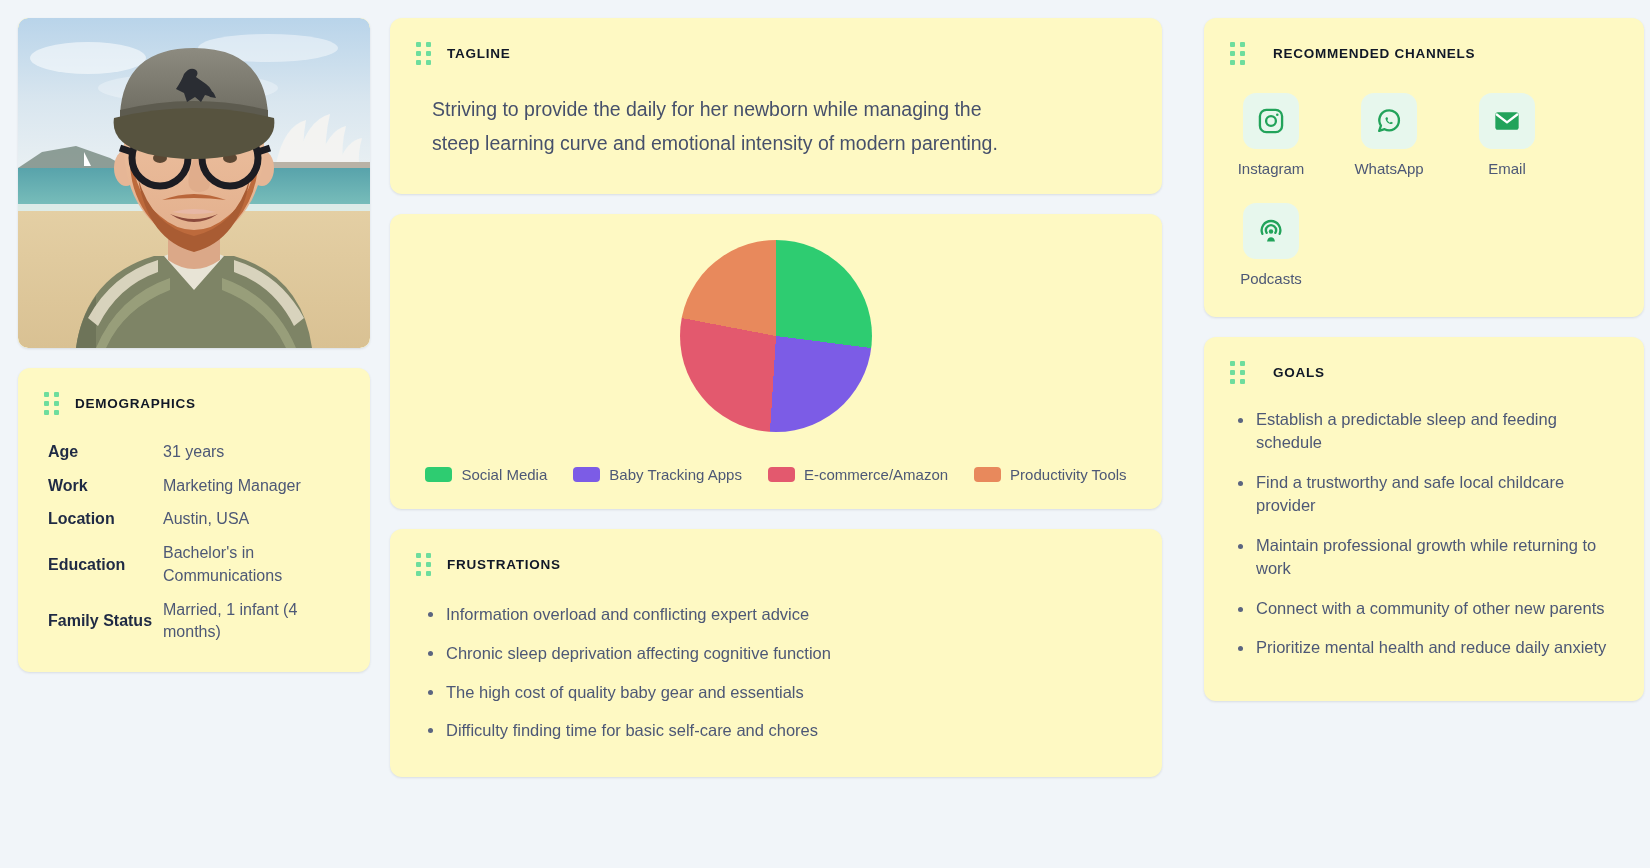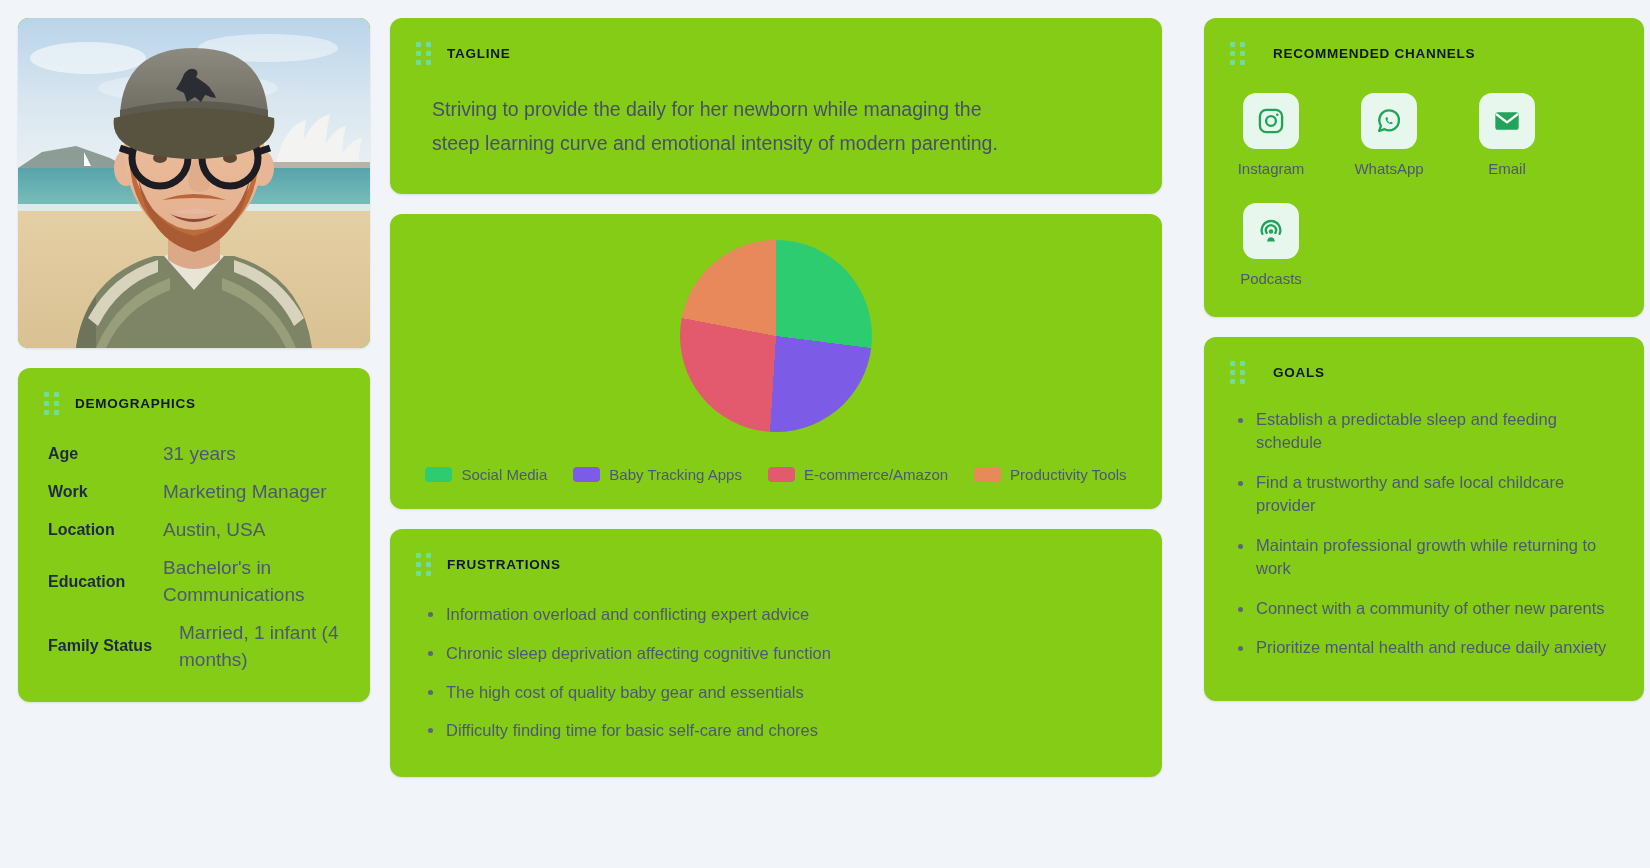--- a/index.html
+++ b/index.html
@@ -25,21 +25,21 @@
     width: 1650px;
     height: 868px;
   }
 
   
   .col-left   { width: 352px; flex: 0 0 352px; }
   .col-mid    { width: 772px; flex: 0 0 772px; }
   .col-right  { width: 440px; flex: 0 0 440px; margin-left: 22px; }
 
   .card {
-    background: #84cc16;
+    background: #fef9c3;
     border-radius: 12px;
     box-shadow: 0 1px 3px rgba(16,24,40,.07), 0 1px 2px rgba(16,24,40,.04);
     margin-bottom: 20px;
     overflow: hidden;
   }
 
   
   .photo-card {
     padding: 0;
     height: 330px;
@@ -96,31 +96,31 @@
     max-width: 672px;
   }
 
   
   .demo-body { padding: 26px 26px 26px 30px; }
   .demo-row {
     display: flex;
     align-items: center;
     margin-bottom: 11px;
   }
-  .demo-row:last-child { margin-bottom: 2px; gap: 16px; }
+  .demo-row:last-child { margin-bottom: 2px; }
   .demo-label {
     flex: 0 0 115px;
     font-size: 16px;
     font-weight: 700;
     color: #1f2a44;
     line-height: 1.42;
   }
   .demo-value {
     flex: 1 1 auto;
-    font-size: 19px;
+    font-size: 16px;
     color: #4d5876;
     line-height: 1.42;
   }
 
   
   .chart-body {
     padding: 26px 0 26px 0;
     display: flex;
     flex-direction: column;
     align-items: center;

